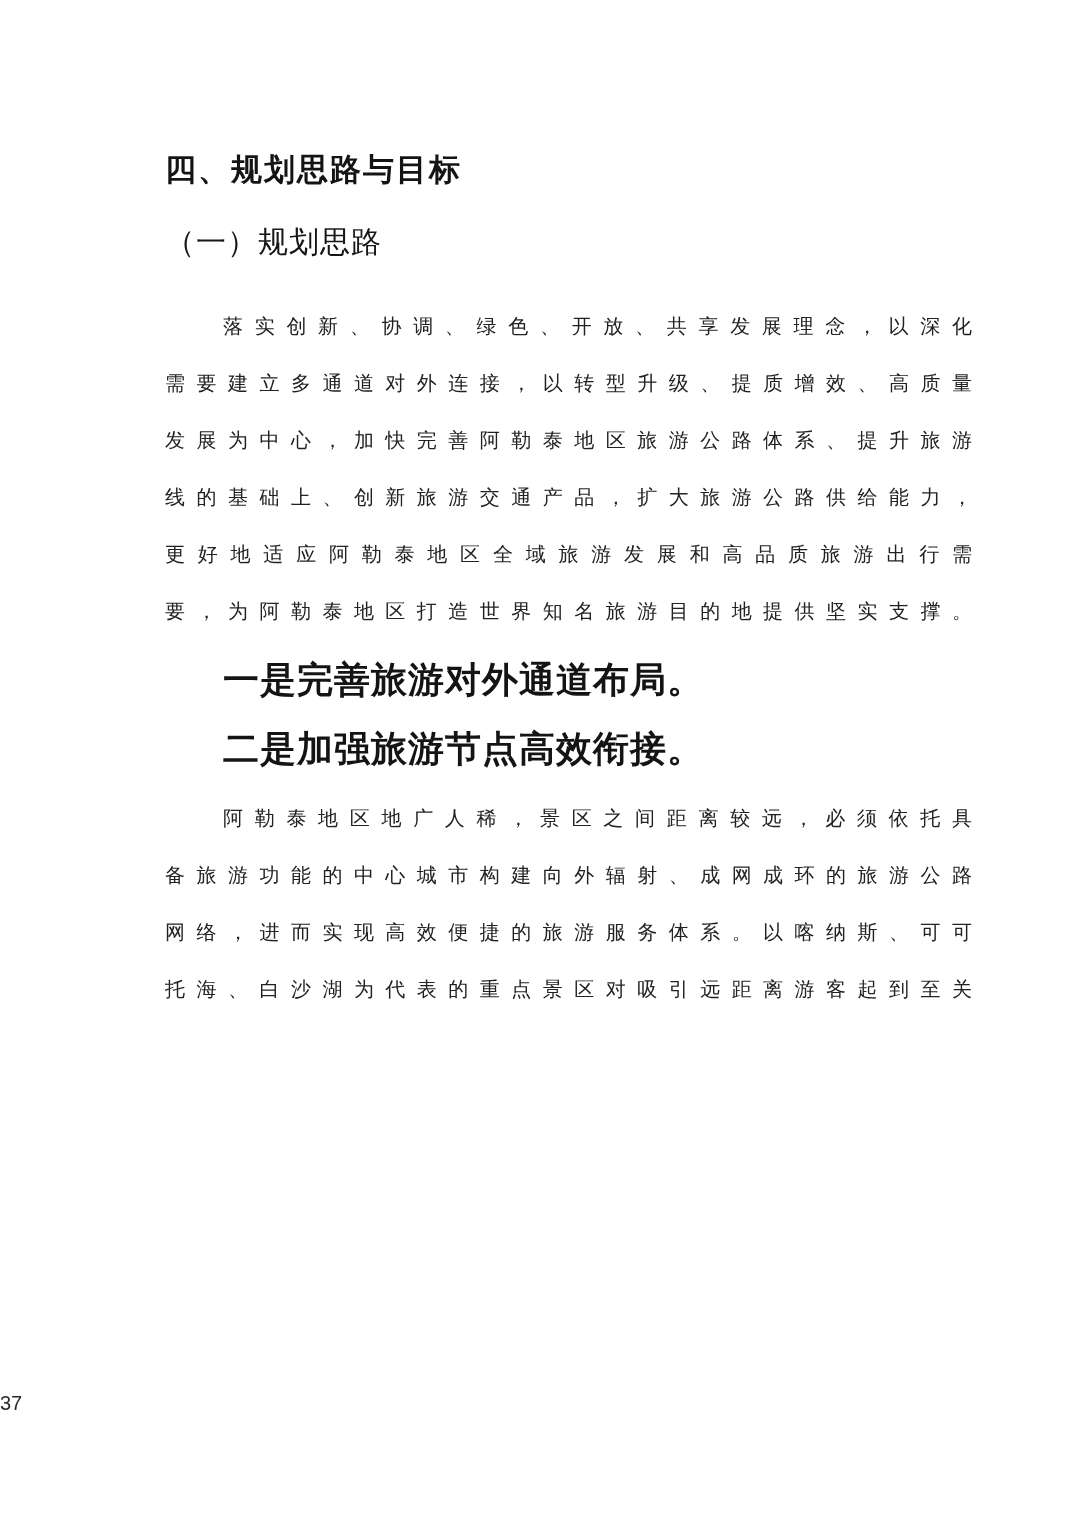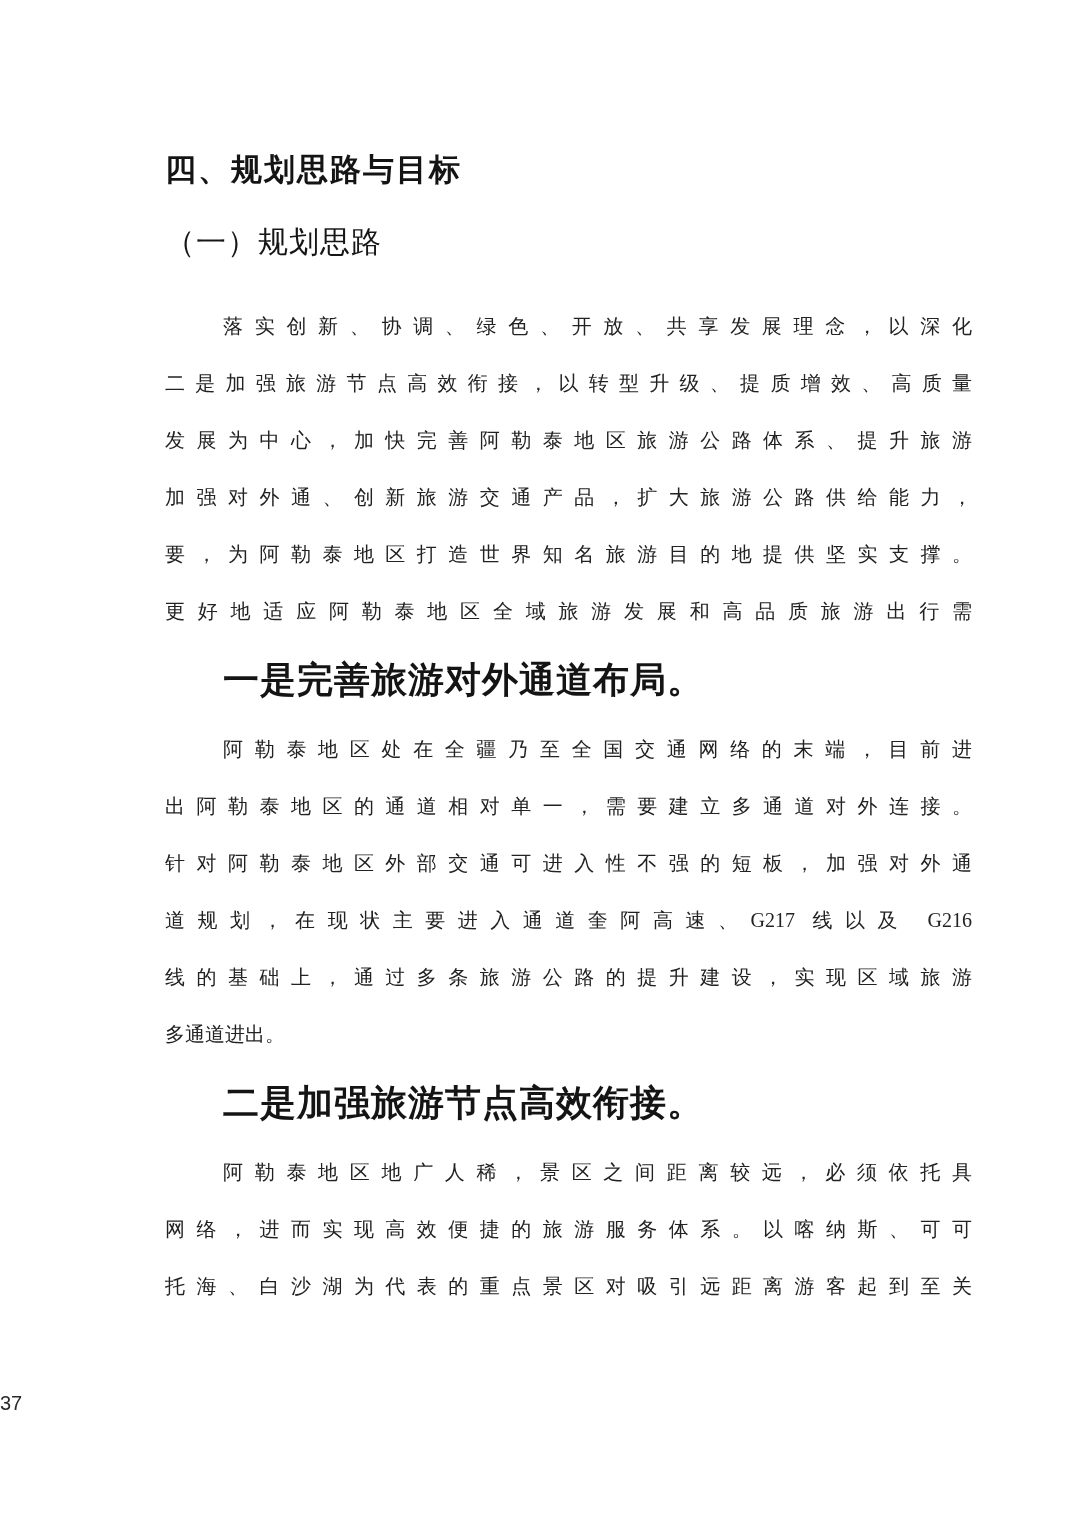--- a/index.html
+++ b/index.html
@@ -76,42 +76,35 @@
 
 <div class="page">
   <div class="content">
 
     <h1 class="chapter-title">四、规划思路与目标</h1>
 
     <h2 class="section-title">（一）规划思路</h2>
 
     <div class="para">
       <div class="line indent">落实创新、协调、绿色、开放、共享发展理念，以深化</div>
-      <div class="line">二是加强旅游节点高效衔接，以转型升级、提质增效、高质量</div>
+      <div class="line">需要建立多通道对外连接，以转型升级、提质增效、高质量</div>
       <div class="line">发展为中心，加快完善阿勒泰地区旅游公路体系、提升旅游</div>
-      <div class="line">加强对外通、创新旅游交通产品，扩大旅游公路供给能力，</div>
+      <div class="line">线的基础上、创新旅游交通产品，扩大旅游公路供给能力，</div>
+      <div class="line">更好地适应阿勒泰地区全域旅游发展和高品质旅游出行需</div>
       <div class="line">要，为阿勒泰地区打造世界知名旅游目的地提供坚实支撑。</div>
-      <div class="line">更好地适应阿勒泰地区全域旅游发展和高品质旅游出行需</div>
     </div>
 
     <div class="subhead">一是完善旅游对外通道布局。</div>
 
-    <div class="para">
-      <div class="line indent">阿勒泰地区处在全疆乃至全国交通网络的末端，目前进</div>
-      <div class="line">出阿勒泰地区的通道相对单一，需要建立多通道对外连接。</div>
-      <div class="line">针对阿勒泰地区外部交通可进入性不强的短板，加强对外通</div>
-      <div class="line">道规划，在现状主要进入通道奎阿高速、G217 线以及 G216</div>
-      <div class="line">线的基础上，通过多条旅游公路的提升建设，实现区域旅游</div>
-      <div class="line no-stretch">多通道进出。</div>
-    </div>
 
     <div class="subhead">二是加强旅游节点高效衔接。</div>
 
     <div class="para">
       <div class="line indent">阿勒泰地区地广人稀，景区之间距离较远，必须依托具</div>
+      <div class="line">备旅游功能的中心城市构建向外辐射、成网成环的旅游公路</div>
       <div class="line">网络，进而实现高效便捷的旅游服务体系。以喀纳斯、可可</div>
       <div class="line">托海、白沙湖为代表的重点景区对吸引远距离游客起到至关</div>
     </div>
 
   </div>
 
   <div class="page-number">37</div>
 </div>
 
 </body></html>

